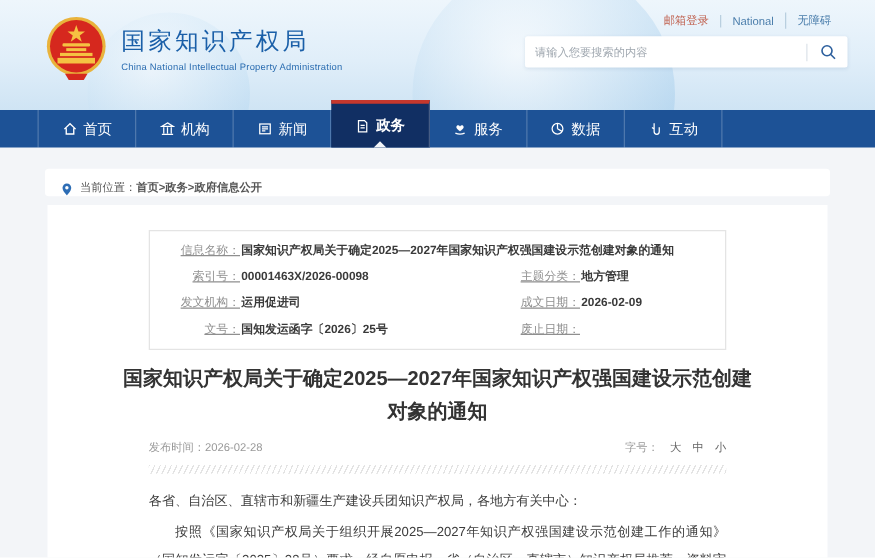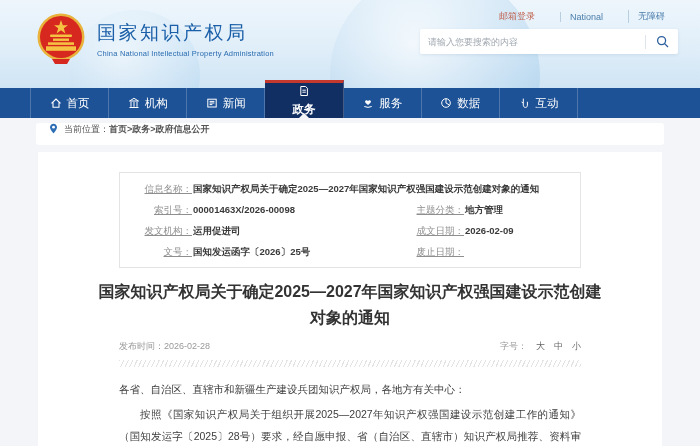--- a/index.html
+++ b/index.html
@@ -21,21 +21,21 @@
     background:radial-gradient(circle at 40% 35%, rgba(255,255,255,.55), rgba(148,196,232,.35) 70%, rgba(120,175,220,.25)); }
   .globe2{ width:130px; height:130px; left:70px; top:10px;
     background:radial-gradient(circle at 40% 35%, rgba(255,255,255,.4), rgba(160,205,238,.25) 75%); }
 
   .brand{ position:absolute; left:36px; top:13px; display:flex; align-items:center; gap:11px; }
   .emblem{ width:50px; height:52px; flex-shrink:0; }
   .site-title{ font-size:19px; font-weight:normal; color:var(--title_blue,#1a5fa8); letter-spacing:2.5px; }
   .site-subtitle{ font-size:7.5px; color:#2a6cb0; margin-top:3px; letter-spacing:.2px; }
 
   .header-right{ position:absolute; left:420px; top:10px; width:258px; }
-  .top-links{ display:flex; justify-content:flex-end; align-items:center; font-size:9px; padding-right:4px;gap:16px; }
+  .top-links{ display:flex; justify-content:flex-end; align-items:center; font-size:9px; padding-right:4px; }
   .tl{ color:#4a7dab; text-decoration:none; padding:0 9px; cursor:pointer; }
   .tl.red{ color:#c0614f; }
   .tl.sep{ border-left:1px solid #b9cfdf; }
   .supervision-link{ display:block; font-size:10px; font-weight:bold; color:var(--supervision_red,#a5382d);
     text-decoration:none; margin-top:5px; letter-spacing:.5px; cursor:pointer; }
   .search-box{ margin-top:6px; height:25px; background:#fff; border-radius:2px;
     display:flex; align-items:center; box-shadow:0 1px 3px rgba(60,100,140,.12); }
   .search-box input{ flex:1; border:none; outline:none; background:transparent;
     font-size:9px; color:#555; padding:0 8px; font-family:inherit; }
   .search-box input::placeholder{ color:#a0a8b0; }
@@ -49,31 +49,30 @@
   .nav-tab{ flex:1; display:flex; align-items:center; justify-content:center; gap:5px;
     color:#fff; font-size:11.5px; text-decoration:none; cursor:pointer;
     border-right:1px solid rgba(255,255,255,.22); position:relative; }
   .nav-tab:first-child{ border-left:1px solid rgba(255,255,255,.22); }
   .nav-tab .nicon{ width:12px; height:12px; display:block; }
   .nav-tab.active{
     background:var(--nav_active,#112f63);
     margin-top:-8px; height:38px;
     border-top:3px solid var(--accent_red,#c5382d);
     font-weight:bold;
-    flex-direction:column;
   }
   .nav-tab.active::after{
     content:""; position:absolute; bottom:0; left:50%; margin-left:-5px;
     border-left:5px solid transparent; border-right:5px solid transparent;
     border-bottom:5px solid #f3f5f8;
   }
 
   
-  .breadcrumb-bar{ width:628px; height:22px; margin:5px auto 0; background:#fff; border-radius:3px;
-    display:flex; align-items:flex-start; padding:0 12px; font-size:9px; color:#555; }
+  .breadcrumb-bar{ width:628px; height:22px; margin:17px auto 0; background:#fff; border-radius:3px;
+    display:flex; align-items:flex-end; padding:0 12px; font-size:9px; color:#555; }
   .breadcrumb-bar .pin{ width:11px; height:11px; margin-right:5px; }
   .breadcrumb-bar a{ color:#555; text-decoration:none; cursor:pointer;font-weight:bold; }
 
   
   .content-card{ width:624px; margin:7px auto 0; background:#fff; height:300px; padding-top:20px; }
 
   .info-box{ width:462px; margin:0 auto; border:1px solid #e4e4e4; padding:5px 14px; font-size:9.5px; }
   .info-row{ display:flex; line-height:21px; }
   .info-cell{ display:flex; width:272px; }
   .info-cell.c2{ flex:1; }

